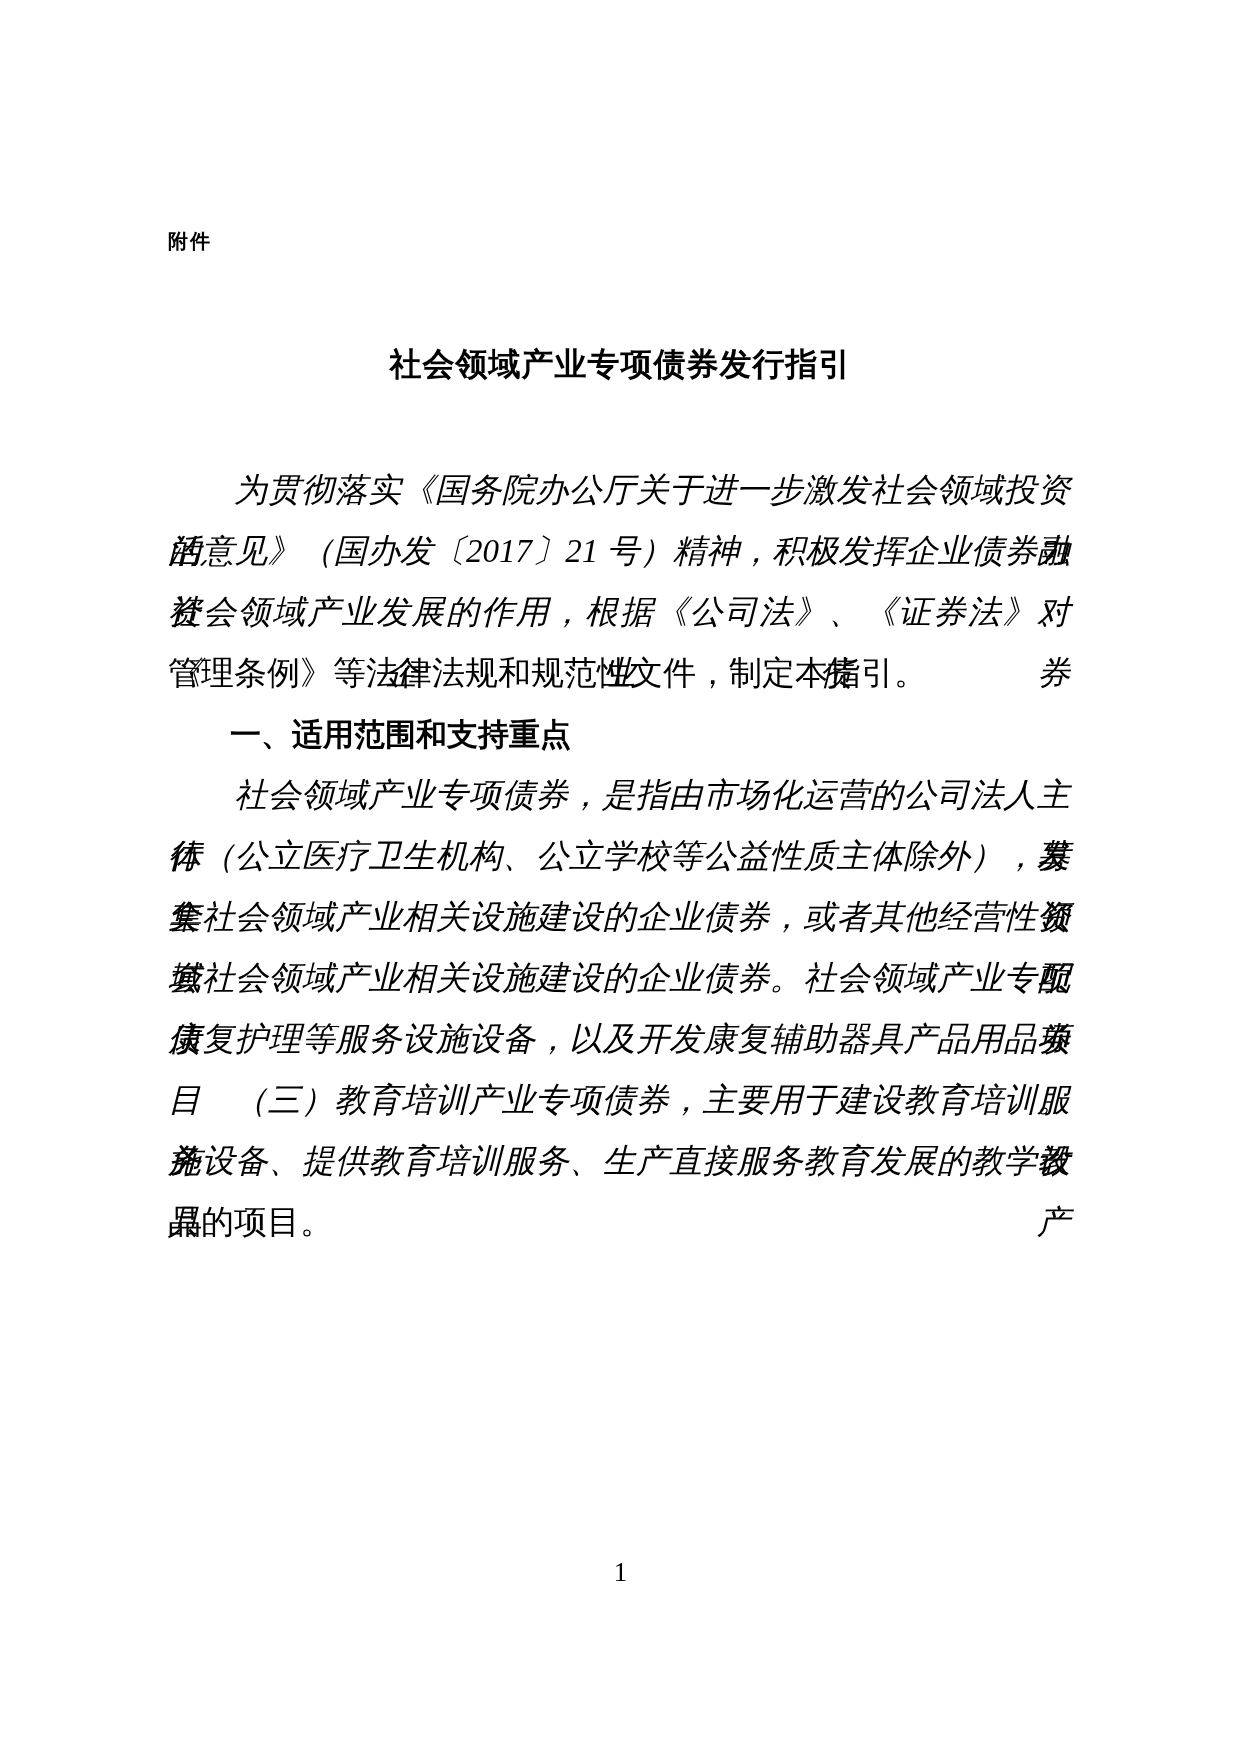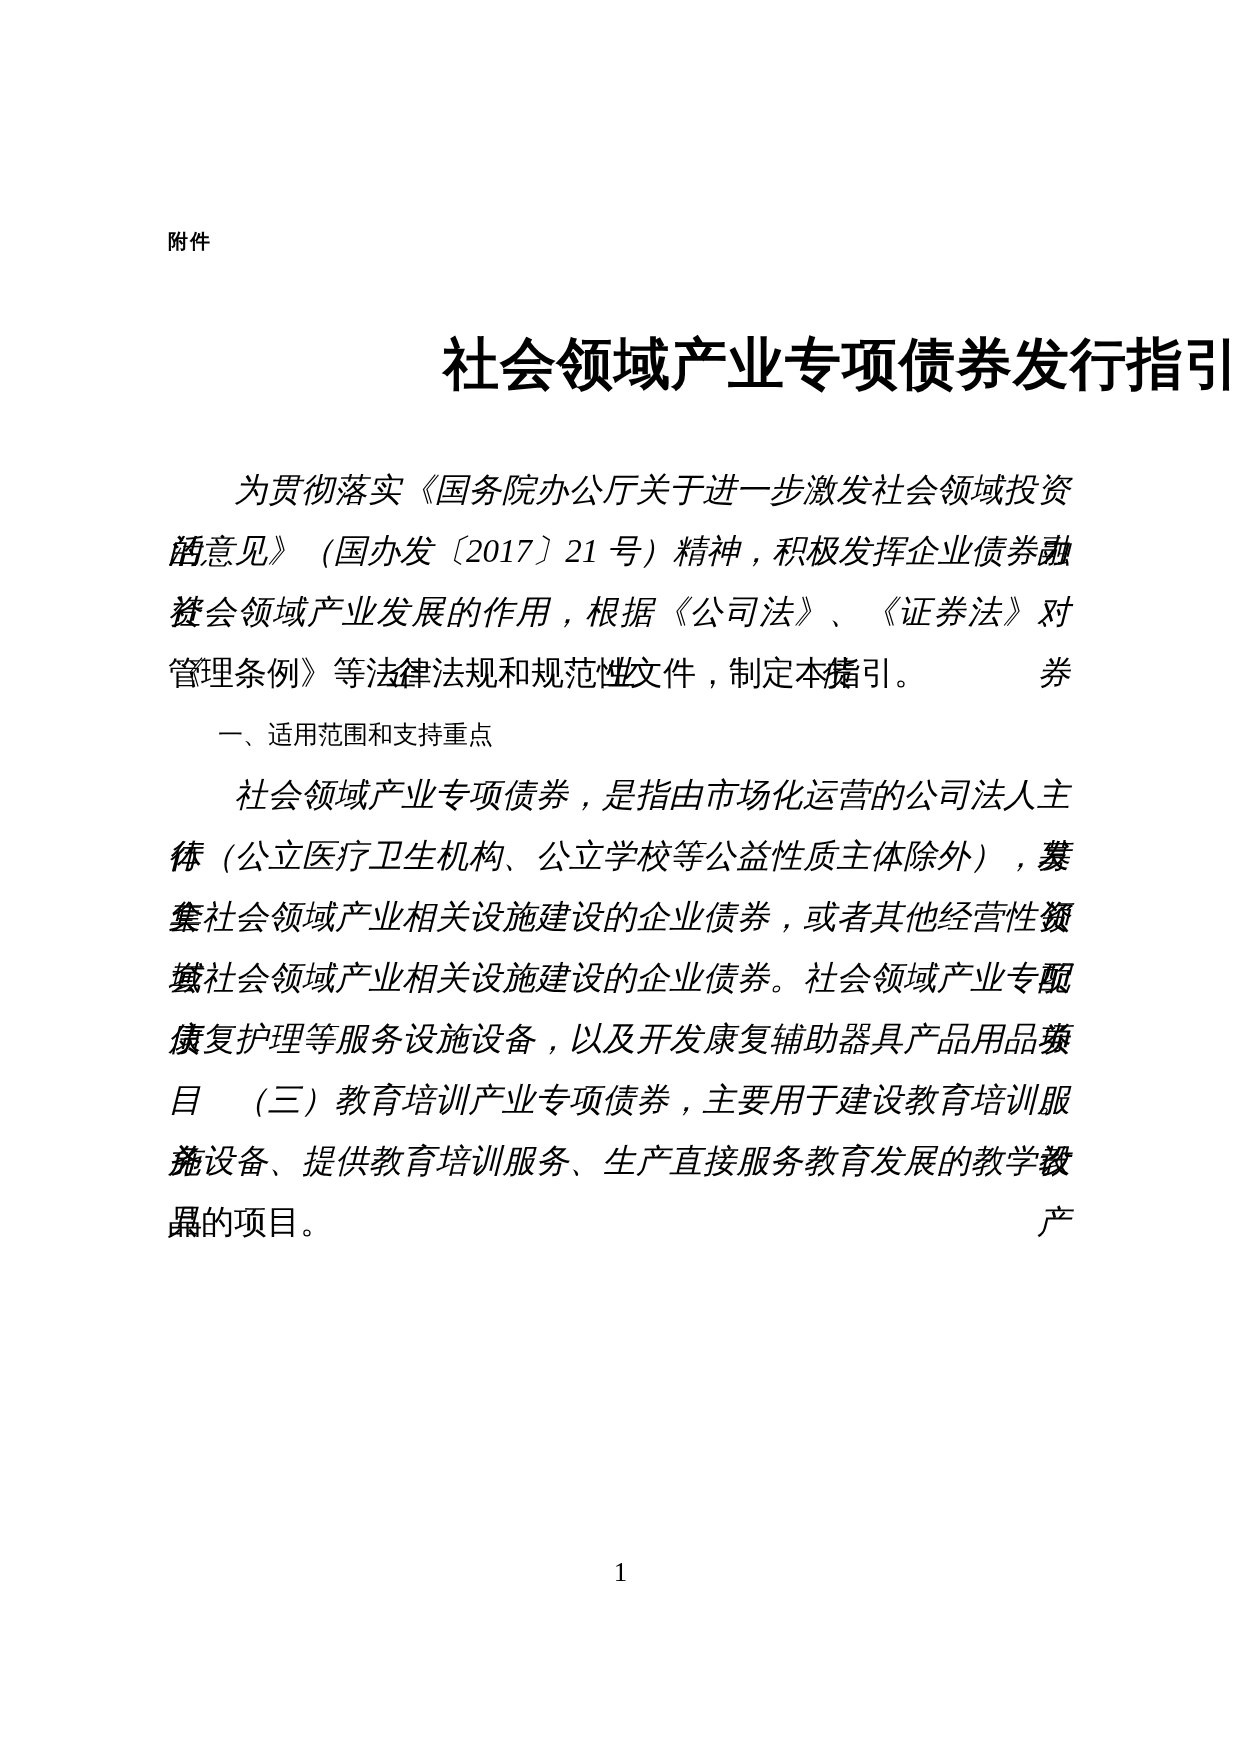--- a/index.html
+++ b/index.html
@@ -24,24 +24,24 @@
     font-weight: bold;
     font-size: 20px;
     line-height: 38px;
     letter-spacing: 2px;
   }
   .doc-title {
     position: absolute;
     left: 0;
     top: 338px;
     width: 100%;
-    text-align: right;
+    text-align: center;
     font-family: "Liberation Sans", "DejaVu Sans", sans-serif;
     font-weight: bold;
-    font-size: 56px;
+    font-size: 32px;
     line-height: 52px;
     letter-spacing: 1px;
   }
   .body-text {
     position: absolute;
     left: 168px;
     top: 460px;
     width: 902px;
     font-family: "Liberation Serif", "DejaVu Serif", serif;
     font-size: 33px;
@@ -57,22 +57,22 @@
     text-align: justify;
     text-align-last: justify;
     text-justify: inter-character;
     font-style: italic;
   }
   .ln.indent {
     text-indent: 2em;
   }
   .ln.head {
     font-family: "Liberation Sans", "DejaVu Sans", sans-serif;
-    font-weight: normal;
-    font-size: 25px;
+    font-weight: bold;
+    font-size: 31px;
   }
   .page-number {
     position: absolute;
     left: 0;
     top: 1556px;
     width: 100%;
     text-align: center;
     font-family: "Liberation Serif", "DejaVu Serif", serif;
     font-size: 27px;
     line-height: 32px;

